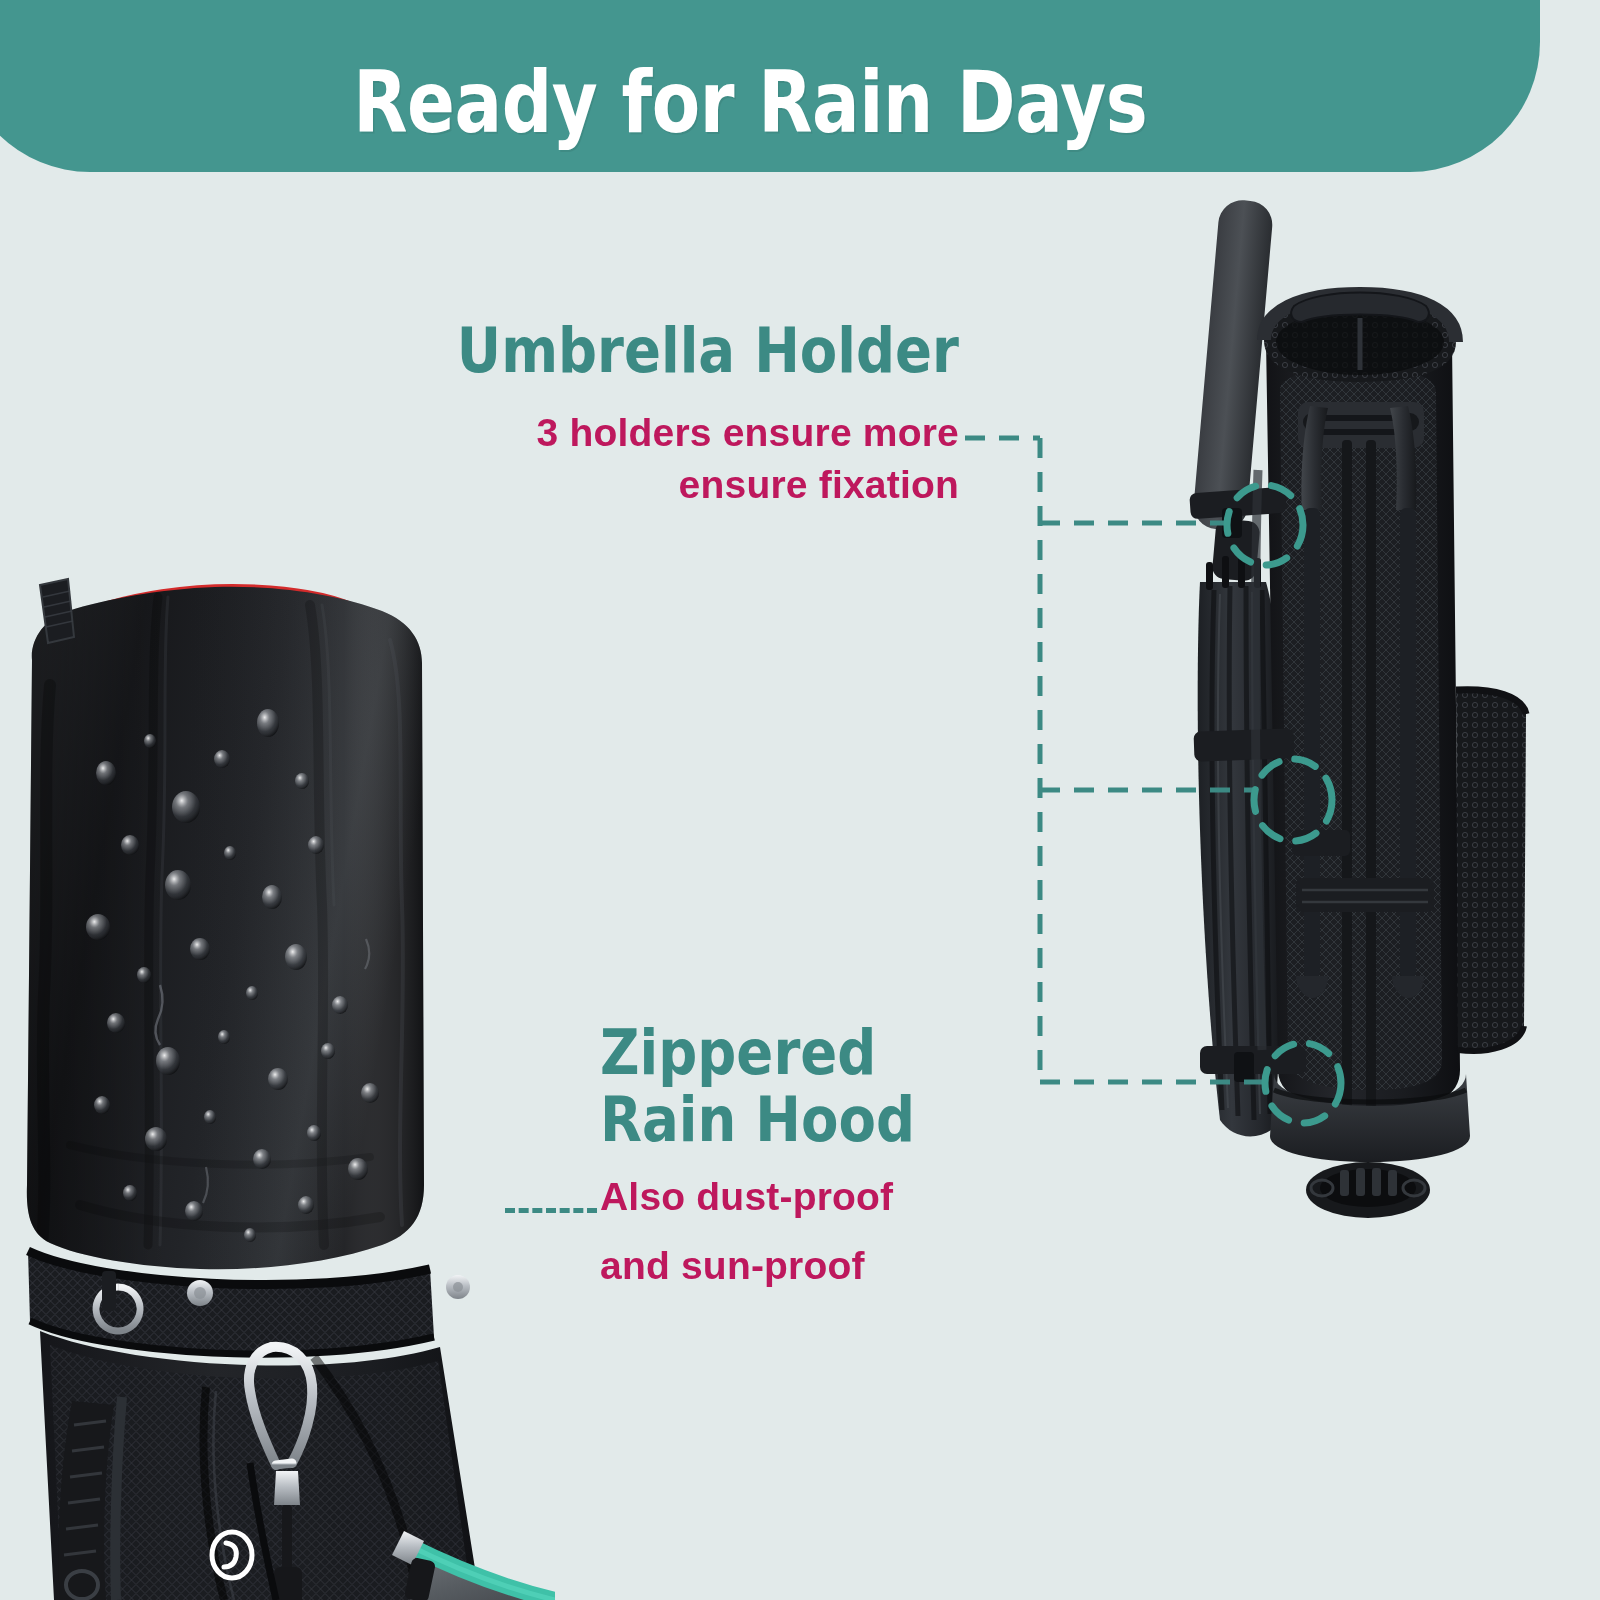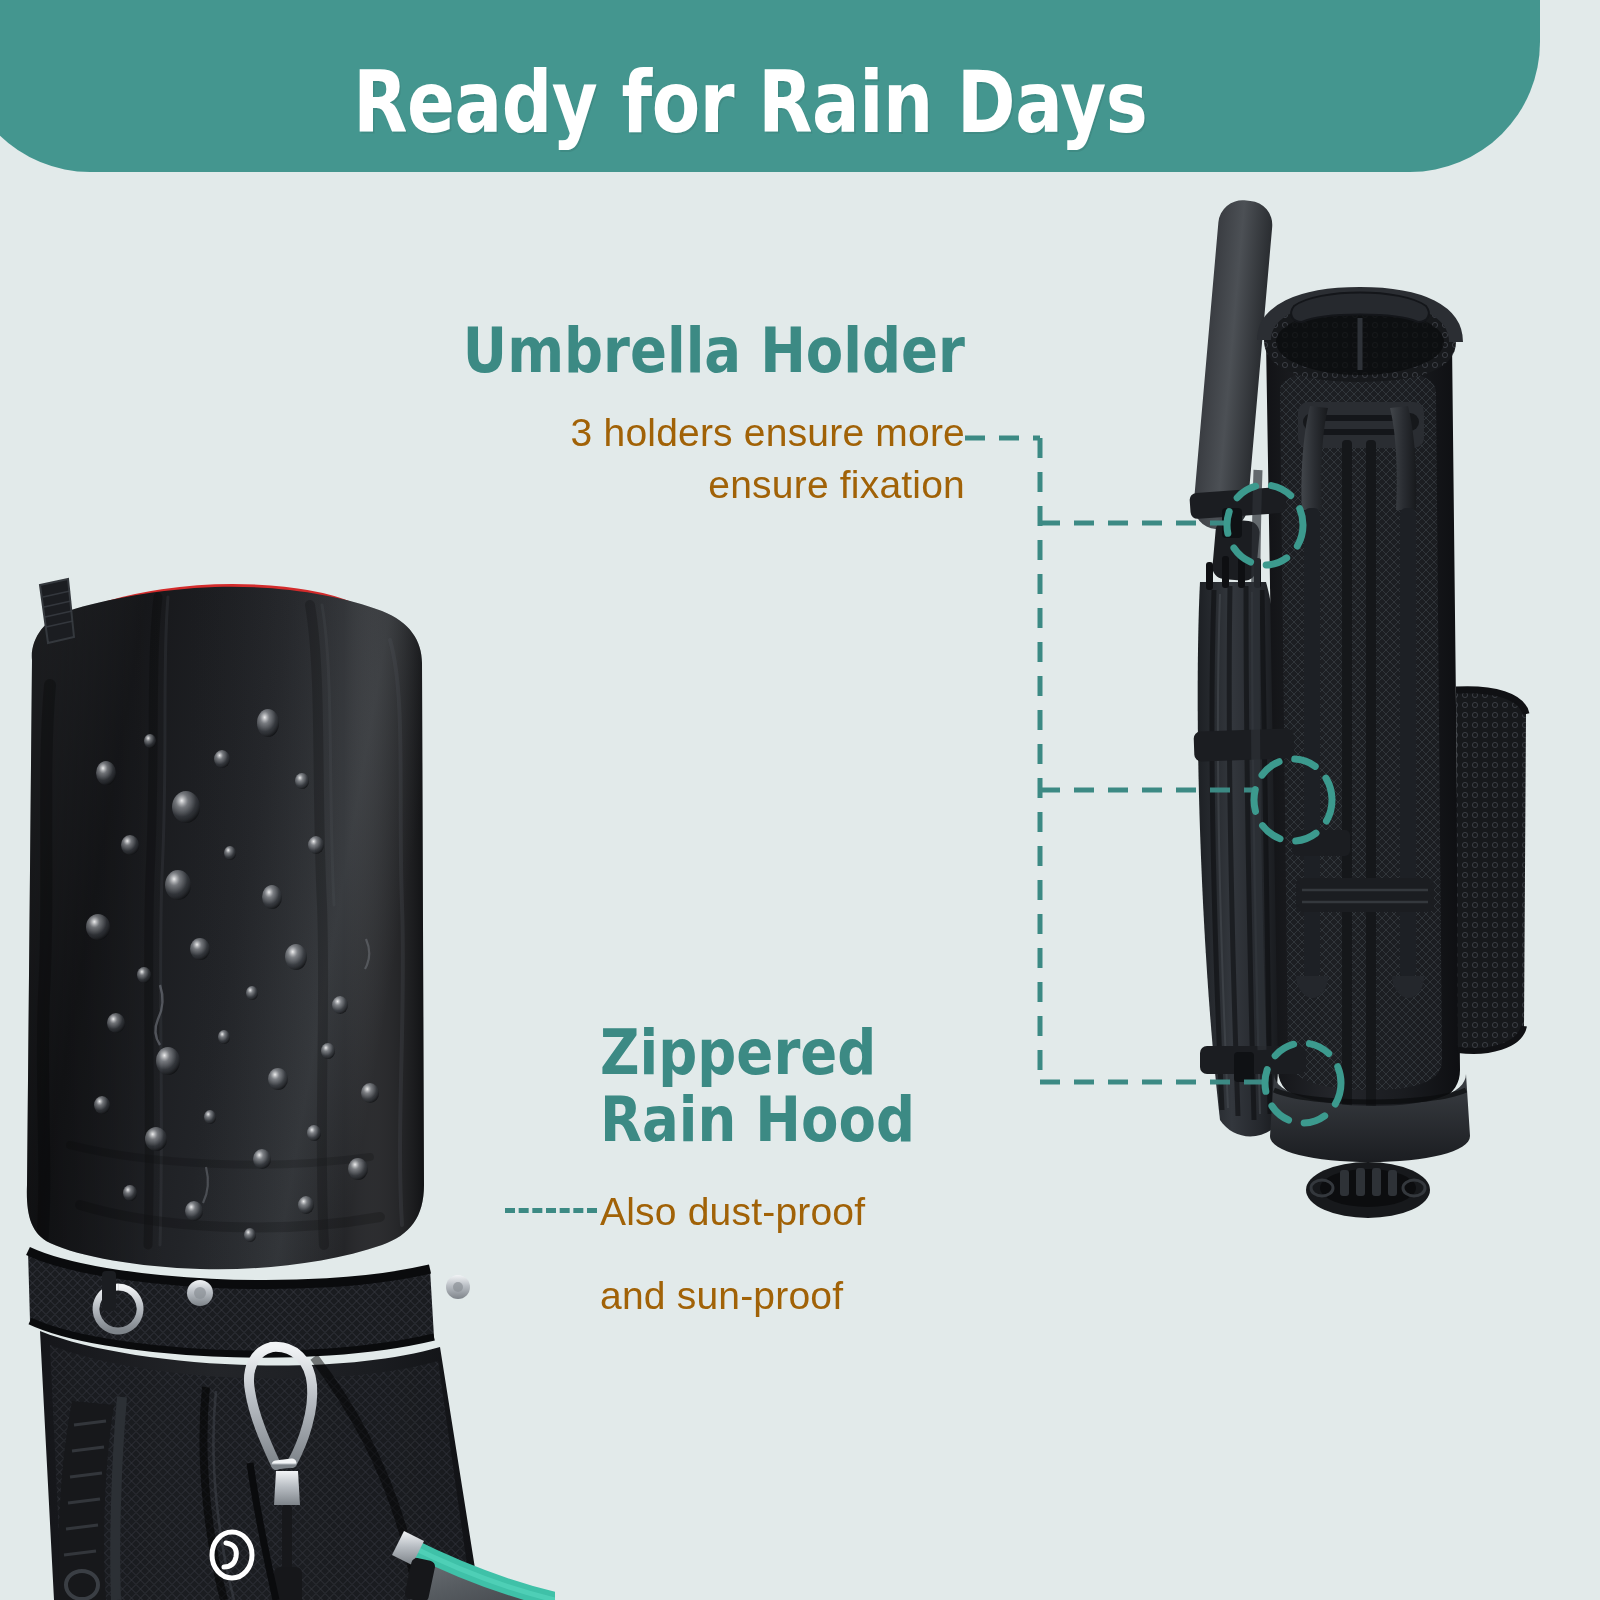--- a/index.html
+++ b/index.html
@@ -39,34 +39,35 @@
   .feat-title{
     color:#3c8a84;
     font-weight:bold;
     font-size:62px;
     line-height:1.08;
     font-family:"DejaVu Sans", sans-serif;
     transform:scaleX(0.88);
     white-space:nowrap;
   }
   .feat-body{
-    color:#a16207;
+    color:#be185d;
     font-size:39px;
     line-height:1.33;
     font-family:"Liberation Sans", sans-serif;
     letter-spacing:0.2px;
-  }
-
-  #feat-umbrella{ left:300px; top:318px; width:665px; text-align:right; }
+    font-weight:bold;
+  }
+
+  #feat-umbrella{ left:294px; top:318px; width:665px; text-align:right; }
   #feat-umbrella .feat-title{ transform-origin:right center; margin-bottom:22px; }
   #feat-umbrella .feat-body{ text-align:right; }
 
   #feat-hood{ left:600px; top:1020px; width:500px; text-align:left; }
   #feat-hood .feat-title{ transform-origin:left center; }
-  #feat-hood .feat-body{ text-align:left; margin-top:32px; }
+  #feat-hood .feat-body{ text-align:left; margin-top:17px; }
 
   
   .lead-dash{
     position:absolute; left:505px; top:1208px;
     width:92px; height:0;
     border-top:5px dashed #3c8a84;
   }
 
   
   .conn{ position:absolute; left:0; top:0; width:1600px; height:1600px; pointer-events:none; }

